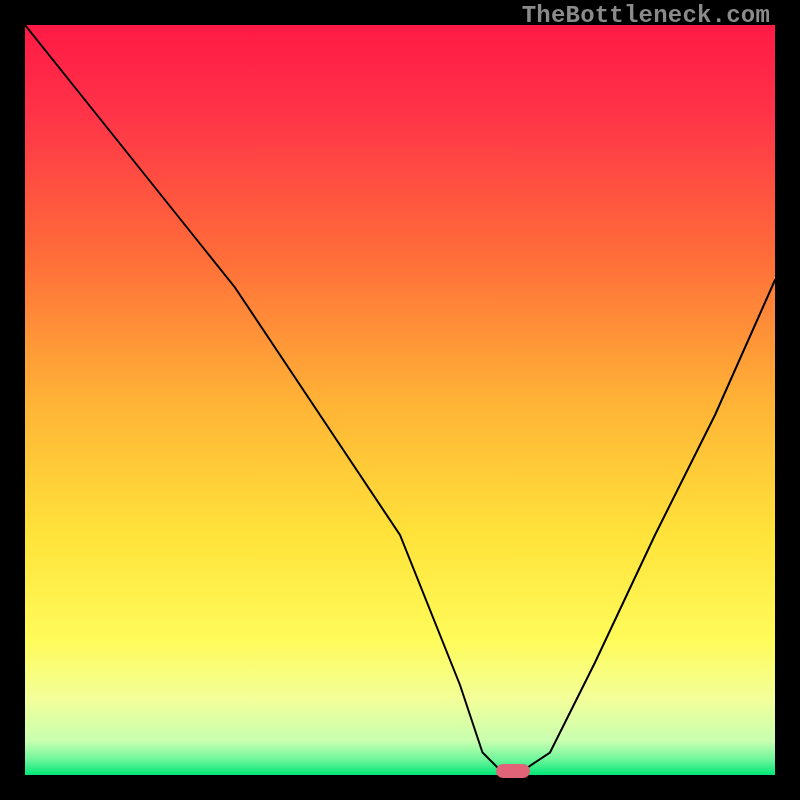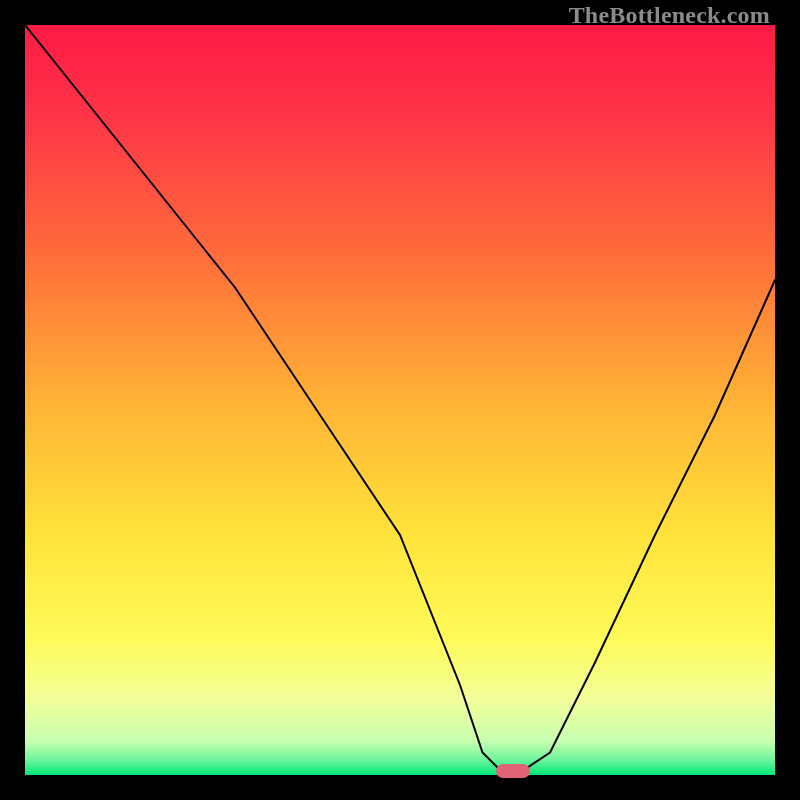--- a/index.html
+++ b/index.html
@@ -22,21 +22,21 @@
     position: absolute;
     left: 0;
     top: 0;
     width: 750px;
     height: 750px;
   }
   .watermark {
     position: absolute;
     top: 2px;
     right: 30px;
-    font-family: Liberation Serif, serif;
+    font-family: Liberation Mono, monospace;
     font-size: 24px;
     font-weight: 600;
     color: #8b8b8b;
     letter-spacing: 0.2px;
   }
   .marker {
     position: absolute;
     width: 34px;
     height: 14px;
     border-radius: 7px;

